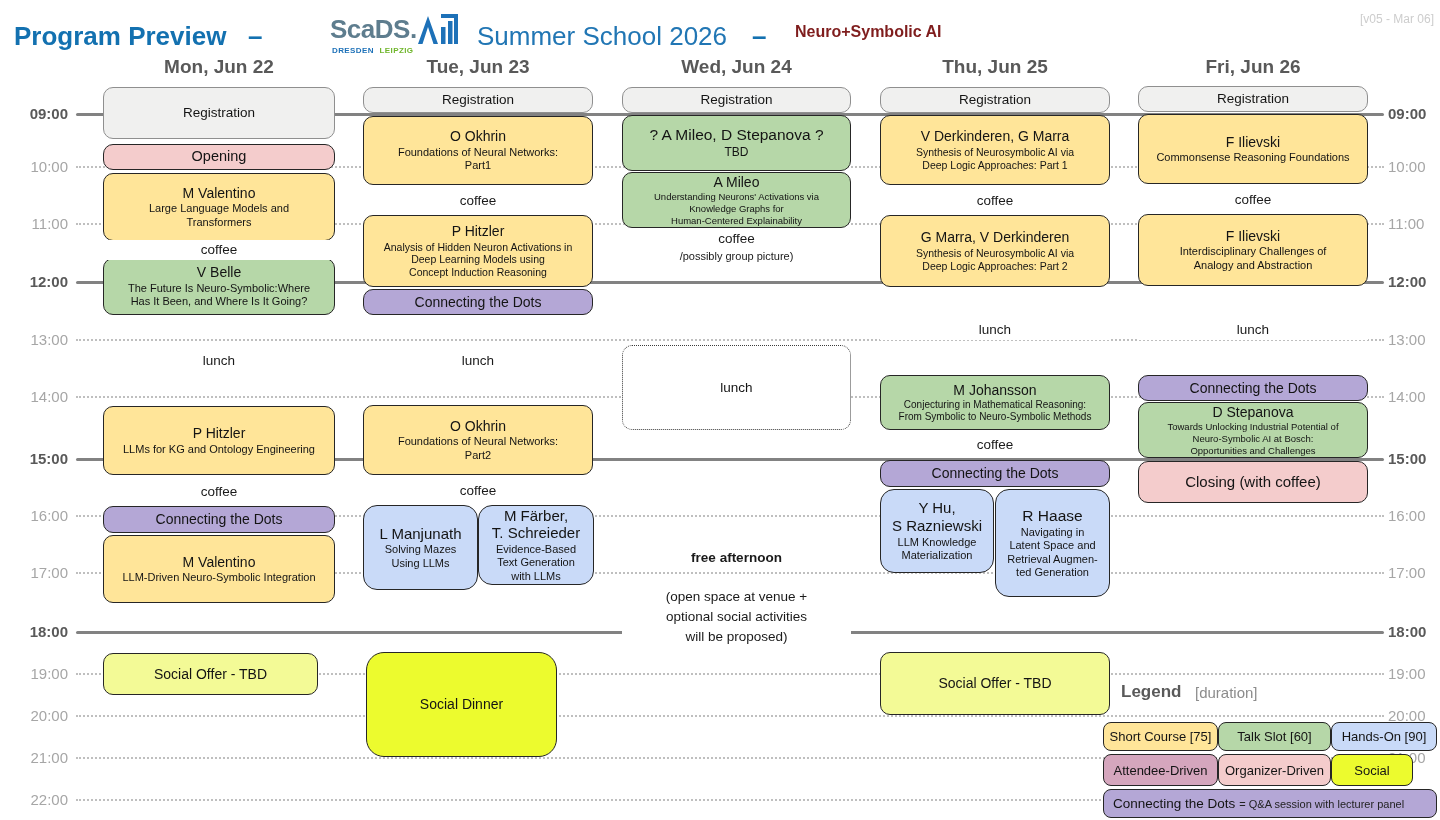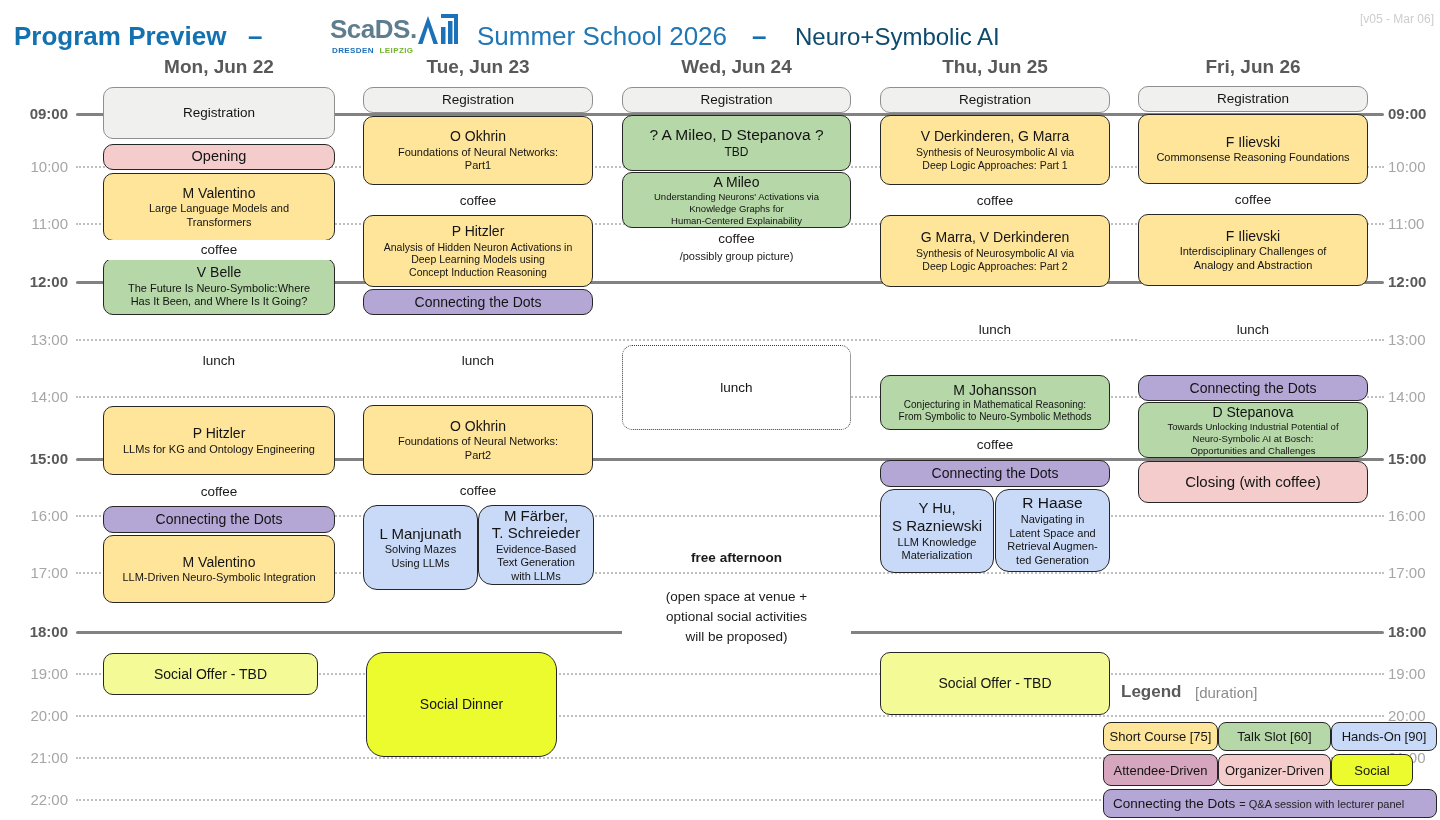--- a/index.html
+++ b/index.html
@@ -8,21 +8,21 @@
     font-family:"Liberation Sans","DejaVu Sans",sans-serif;overflow:hidden;
     -webkit-font-smoothing:antialiased;
   }
   #stage{position:absolute;inset:0;}
 
   
   .t-main{position:absolute;left:14px;top:21px;font-size:26px;font-weight:bold;color:#1371b0;}
   .t-dash{position:absolute;top:21px;font-size:26px;font-weight:bold;color:#1371b0;}
   .d1{left:248px;} .d2{left:752px;}
   .t-sub{position:absolute;left:477px;top:21px;font-size:26px;color:#2176b4;}
-  .t-topic{position:absolute;left:795px;top:23px;font-size:24px;font-weight:normal;color:#0c4a6e;}
+  .t-topic{position:absolute;left:795px;top:23px;font-size:16px;font-weight:bold;color:#7f1d1d;}
   .t-ver{position:absolute;right:6px;top:12px;font-size:12px;color:#cdcdcd;}
   .logo{position:absolute;left:330px;top:14px;}
   .logo-text{font-size:26px;font-weight:bold;color:#5e7d8e;letter-spacing:-0.5px;}
   .logo-glyph{position:absolute;left:88px;top:0px;}
   .logo-sub{position:absolute;left:2px;top:32px;font-size:8px;font-weight:bold;letter-spacing:0.4px;white-space:nowrap;}
   .logo-sub .c1{color:#1d71b8;} .logo-sub .c2{color:#70b62c;margin-left:3px;}
 
   
   .day-header{position:absolute;top:56px;height:24px;text-align:center;font-size:19px;font-weight:bold;color:#595959;}
   .hline{position:absolute;left:76px;width:1308px;}
@@ -246,21 +246,21 @@
     </div>
     <div class="ev dots" style="left: 880px; width: 230px; top: 460px; height: 27px;">
       <div class="ev-title" style="font-size: 14px;">Connecting the Dots</div>
     </div>
     <div class="ev handson" style="left: 880px; width: 114px; top: 489px; height: 84px;">
       <div class="ev-title" style="font-size: 15px;">Y Hu,
 S Razniewski</div>
       <div class="ev-sub" style="font-size: 11px;">LLM Knowledge
 Materialization</div>
     </div>
-    <div class="ev handson" style="left: 995px; width: 115px; top: 489px; height: 83px;">
+    <div class="ev handson" style="left: 995px; width: 115px; top: 489px; height: 108px;">
       <div class="ev-title" style="font-size: 15.5px;">R Haase</div>
       <div class="ev-sub" style="font-size: 11px;">Navigating in
 Latent Space and
 Retrieval Augmen-
 ted Generation</div>
     </div>
     <div class="ev social2" style="left: 880px; width: 230px; top: 652px; height: 63px;">
       <div class="ev-title" style="font-size: 14px;">Social Offer - TBD</div>
     </div>
     <div class="ev reg" style="left: 1138px; width: 230px; top: 86px; height: 26px;">

